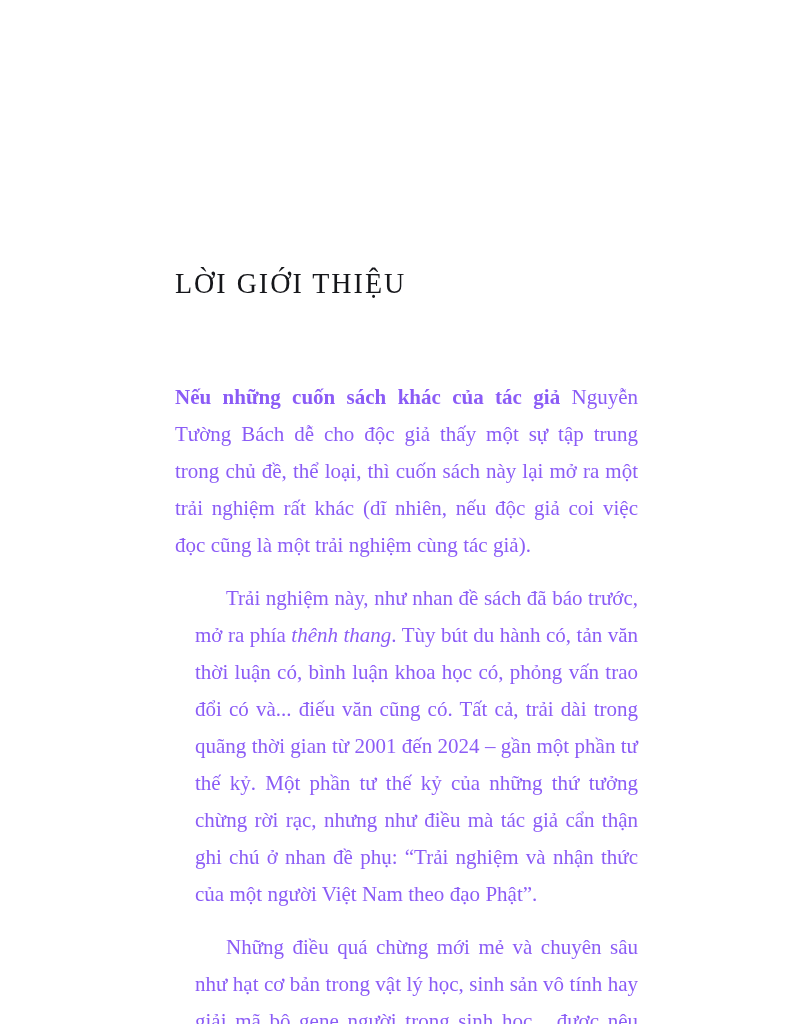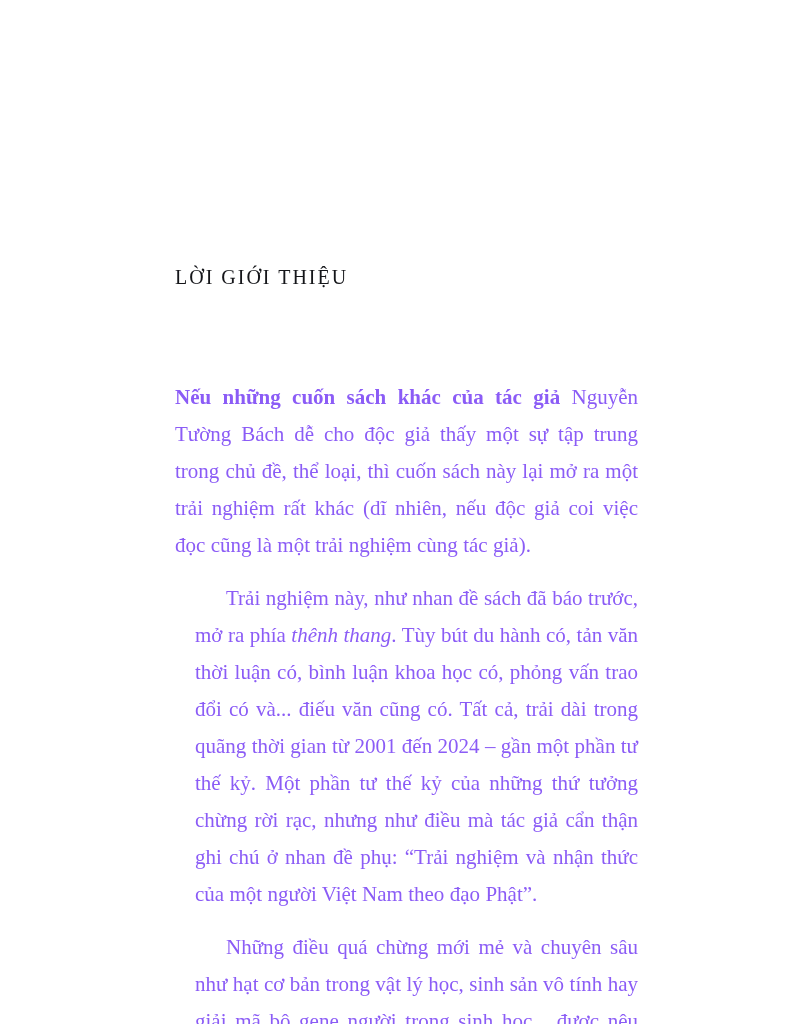--- a/index.html
+++ b/index.html
@@ -26,21 +26,21 @@
     height: 1024px;
   }
 
   .chapter-title {
     position: absolute;
     top: 265px;
     left: 0;
     width: 463px;
     margin: 0;
     font-family: "Liberation Serif", "DejaVu Serif", serif;
-    font-size: 20px;
+    font-size: 28px;
     font-weight: 400;
     line-height: 1.25;
     letter-spacing: 2.0px;
     color: #15161a;
     white-space: nowrap;
     
     transform: scaleY(1.02);
     transform-origin: left top;
   }
 

